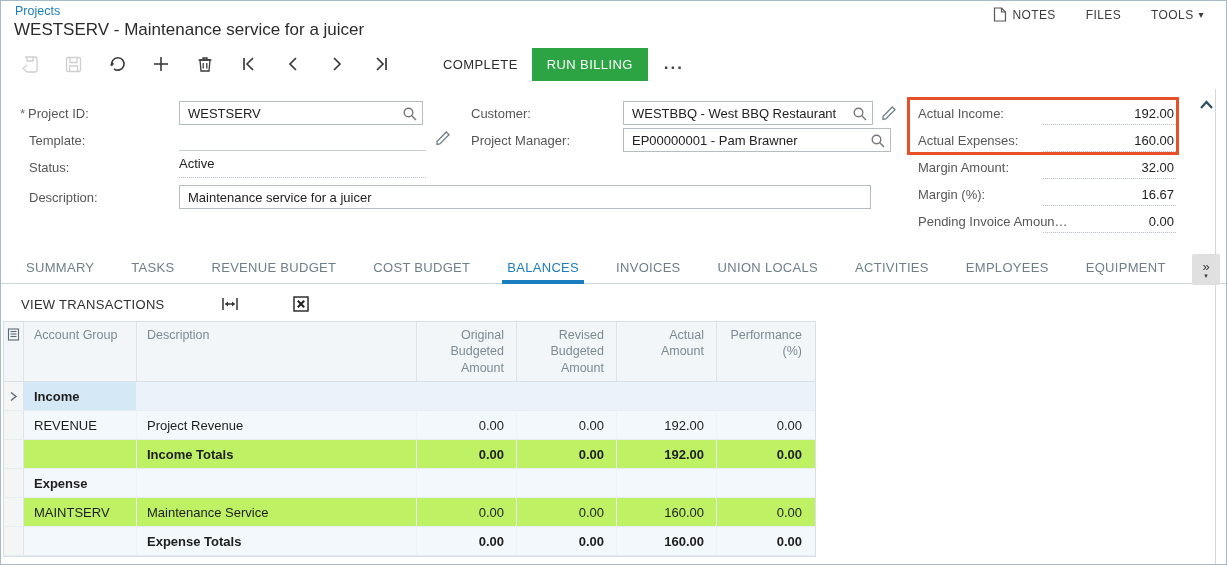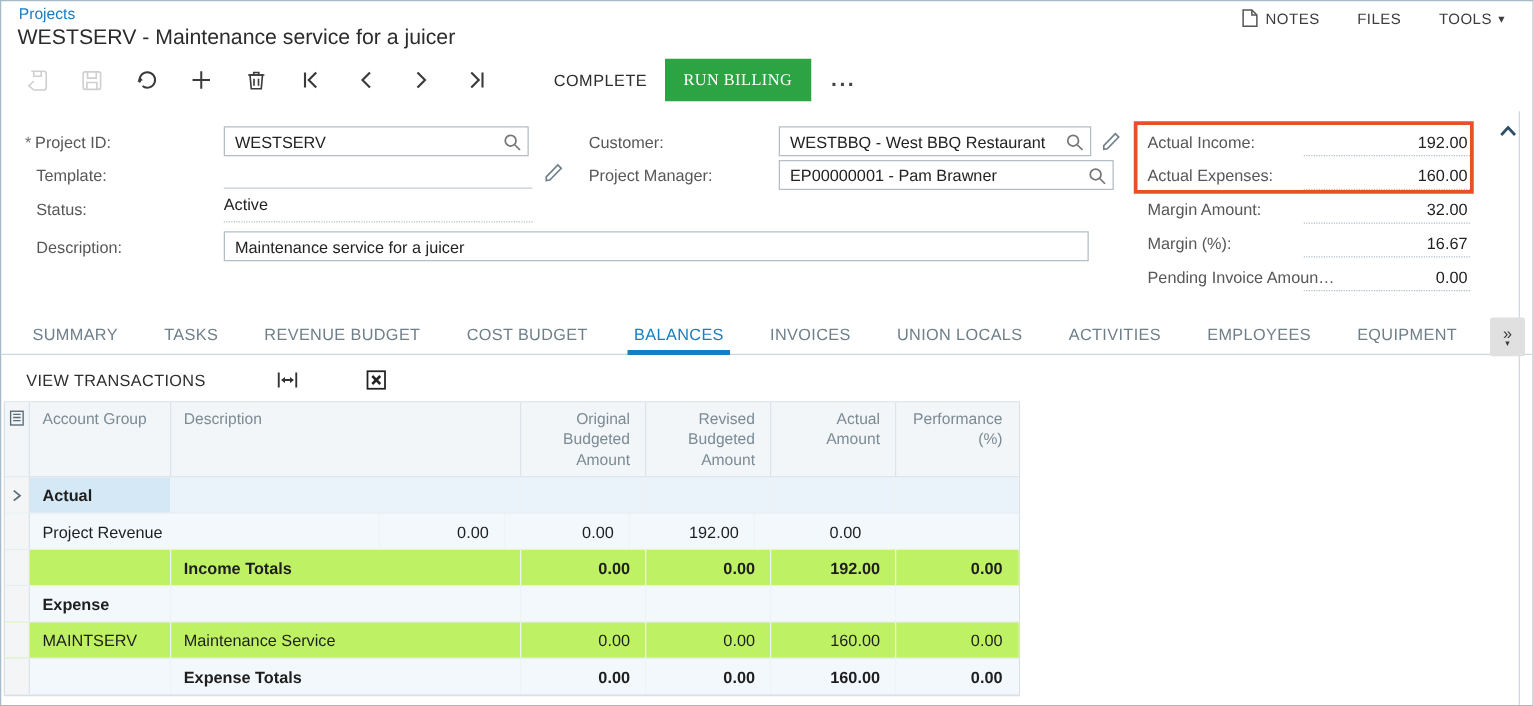--- a/index.html
+++ b/index.html
@@ -20,21 +20,21 @@
   .caret-down { font-size:10px; color:#3c3c3c; }
 
   
   #toolbar { left:18px; top:46px; right:10px; height:34px; display:flex; align-items:center; }
   .tbtn { width:20px; height:20px; margin-right:24px; display:flex; align-items:center;
     justify-content:center; cursor:pointer; flex:none; }
   .tbtn.disabled { cursor:default; }
   #complete-btn { font-size:13px; letter-spacing:.4px; color:#2e2e2e; margin:0 14px 0 28px;
     cursor:pointer; }
   #run-billing-btn { background:#2ca444; color:#fff; font-size:13px; letter-spacing:.4px;
-    padding:9px 15px; cursor:pointer; border:none; font-family:Liberation Serif, serif; }
+    padding:9px 15px; cursor:pointer; border:none; font-family:Liberation Sans, sans-serif; }
   #more-btn { font-size:17px; font-weight:bold; color:#444; margin-left:16px; cursor:pointer;
     letter-spacing:2px; }
 
   
   .flabel { font-size:13px; color:#575757; white-space:nowrap; }
   .req { color:#707070; margin-right:3px; }
   .input-wrap { position:absolute; height:24px; border:1px solid #b4bdc2; background:#fff; }
   .input-wrap input { width:100%; height:100%; border:none; outline:none; font-size:13px;
     font-family:inherit; color:#222; padding:0 24px 0 8px; background:transparent; }
   .lookup-ico { position:absolute; right:3px; top:3px; width:18px; height:18px; cursor:pointer; }
@@ -322,30 +322,31 @@
       <div class="hcell col-n num">Actual Amount</div>
       <div class="hcell col-last num" style="border-right:none;">Performance (%)</div>
     </div>
 
     <div class="trow grp-sel">
       <div class="c gut">
         <svg width="9" height="11" viewBox="0 0 9 11" fill="none" stroke="#5a6b76" stroke-width="1.4">
             <polyline points="2,1.5 7,5.5 2,9.5"></polyline>
           </svg>
       </div>
-      <div class="c col-ag ag-sel">Actual</div>
+      <div class="c col-ag ag-sel">Income</div>
       <div class="c col-desc"></div>
       <div class="c col-n num"></div>
       <div class="c col-n num"></div>
       <div class="c col-n num"></div>
       <div class="c col-last num"></div>
     </div>
 
     <div class="trow tint">
       <div class="c gut"></div>
+      <div class="c col-ag">REVENUE</div>
       <div class="c col-desc">Project Revenue</div>
       <div class="c col-n num">0.00</div>
       <div class="c col-n num">0.00</div>
       <div class="c col-n num">192.00</div>
       <div class="c col-last num">0.00</div>
     </div>
 
     <div class="trow">
       <div class="c gut"></div>
       <div class="c col-ag"></div>

